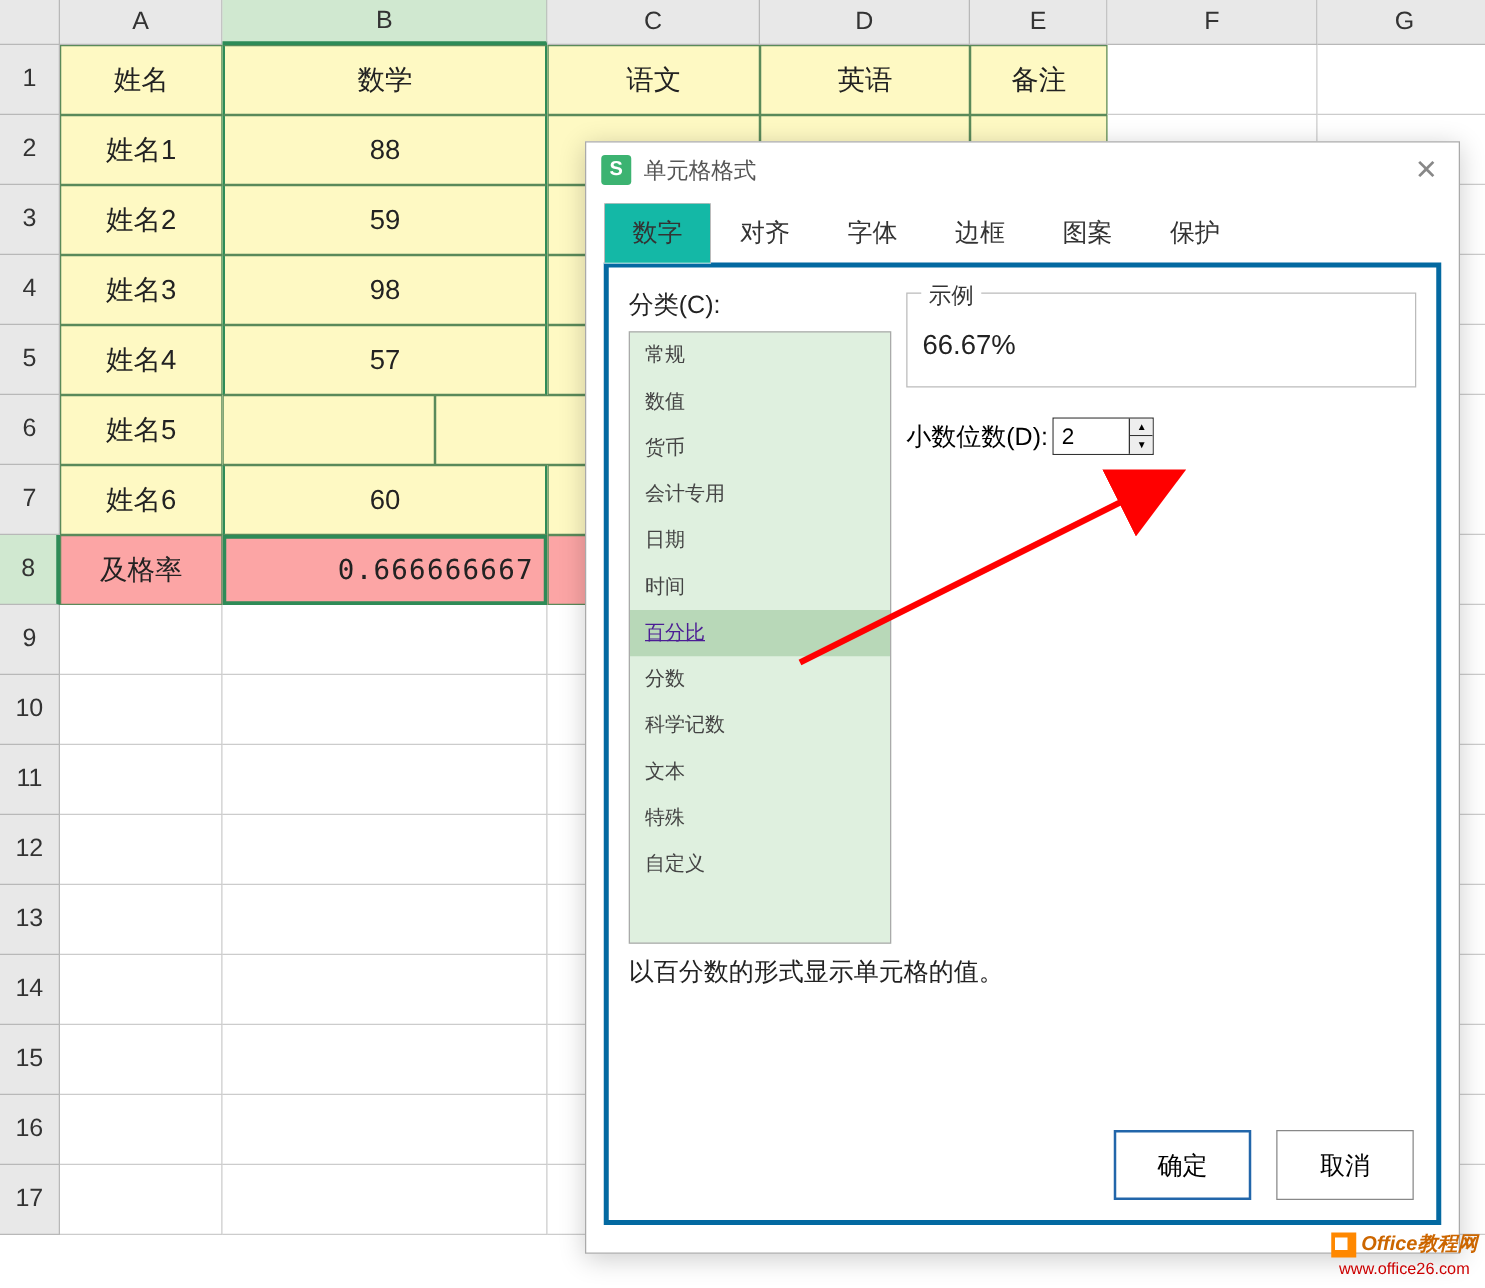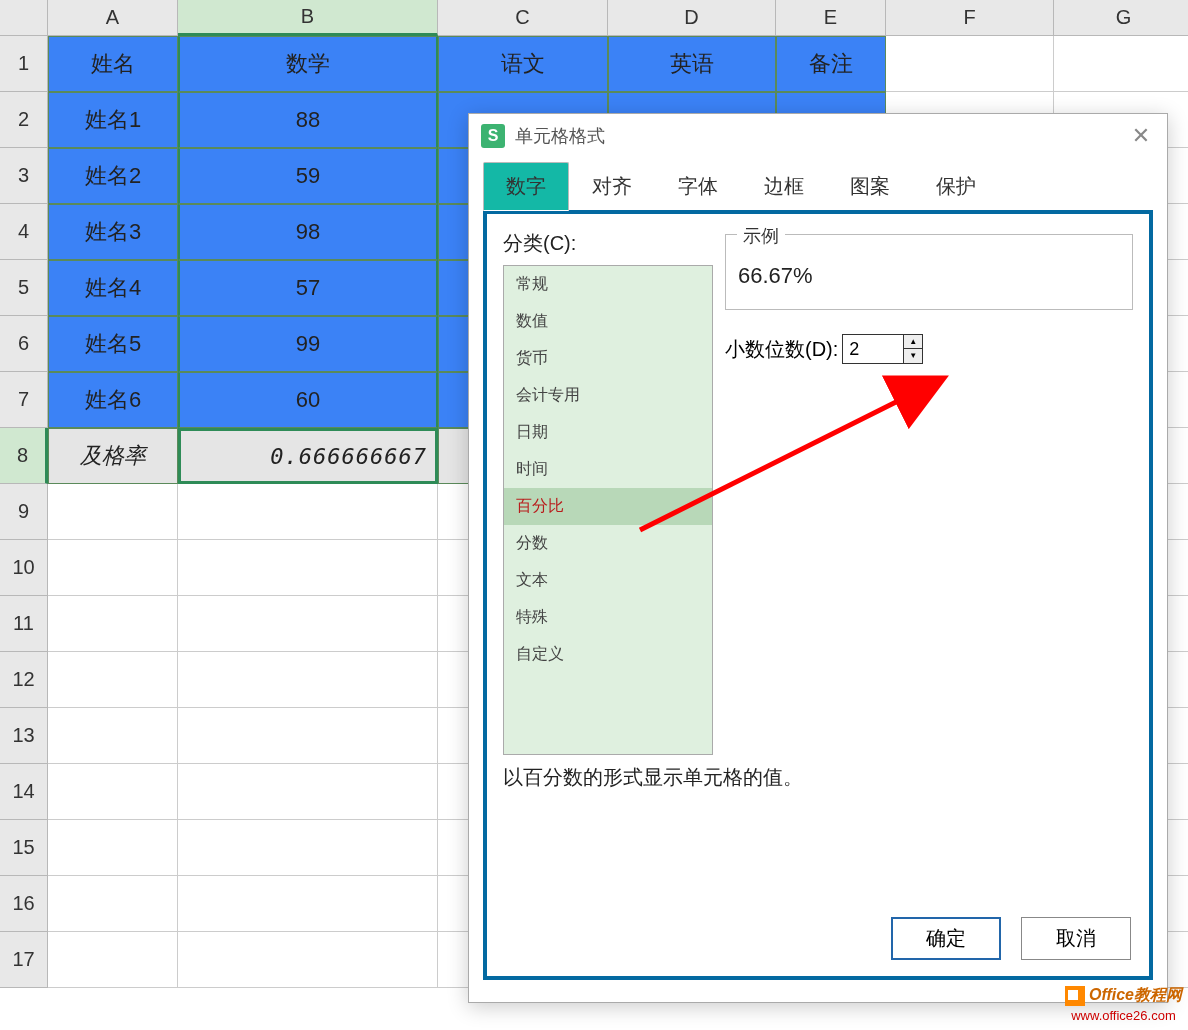--- a/index.html
+++ b/index.html
@@ -10,51 +10,51 @@
     .col-head { height:36px; border:1px solid #b8b8b8; border-left:none; border-top:none; background:#e8e8e8; font-size:20px; color:#333; display:flex; align-items:center; justify-content:center; }
     .col-head.sel { background:#d0e8d0; border-bottom:3px solid #2e8b57; }
     .col-A{width:130px}.col-B{width:260px}.col-C{width:170px}.col-D{width:168px}.col-E{width:110px}.col-F{width:168px}.col-G{width:140px}
     .rows { display:flex; flex-direction:column; }
     .row { display:flex; }
     .row-head { width:48px; border:1px solid #b8b8b8; border-top:none; border-left:none; background:#e8e8e8; font-size:20px; color:#333; display:flex; align-items:center; justify-content:center; }
     .row-head.sel { background:#d0e8d0; border-right:3px solid #2e8b57; }
     .row-1,.row-2,.row-3,.row-4,.row-5,.row-6,.row-7,.row-8{height:56px}
     .row-9,.row-10,.row-11,.row-12,.row-13,.row-14,.row-15,.row-16,.row-17{height:56px}
     .cell { border:1px solid #ccc; border-top:none; border-left:none; display:flex; align-items:center; justify-content:center; font-size:22px; color:#222; }
-    .cell.tbl { background:#3b82f6; border:1px solid #5a8a5a; }
+    .cell.tbl { background:#fef9c3; border:1px solid #5a8a5a; }
     .cell.sel-col { border-left:2px solid #2e8b57; border-right:2px solid #2e8b57; }
-    .cell.highlight { background:#e5e5e5;font-style:italic; }
+    .cell.highlight { background:#fca5a5; }
     .cell.active { border:3px solid #2e8b57 !important; }
     .cell.align-right { justify-content:flex-end; padding-right:8px; font-family:monospace,"SimSun"; letter-spacing:1px;}
     
     .dialog { position:absolute; left:468px; top:113px; width:700px; height:890px; background:#fff; border:1px solid #aaa; box-shadow:0 4px 20px rgba(0,0,0,0.2); }
     .dlg-title { height:44px; display:flex; align-items:center; padding:0 12px; font-size:18px; color:#555; }
     .dlg-icon { width:24px; height:24px; background:#3cb371; border-radius:3px; margin-right:10px; display:flex; align-items:center; justify-content:center; color:#fff; font-weight:bold; font-size:16px;}
     .dlg-close { margin-left:auto; width:28px; height:28px; display:flex; align-items:center; justify-content:center; cursor:pointer; font-size:22px; color:#888; }
     .tabs { display:flex; margin:4px 14px 0; border-bottom:none; }
     .tab { padding:10px 22px; font-size:20px; color:#333; cursor:pointer; border:1px solid transparent; }
     .tab.active { border:1px solid #bbb; border-bottom:1px solid #fff; background:#14b8a6; border-radius:2px 2px 0 0; position:relative; z-index:2;}
     .tab-body { margin:16px 14px; border:4px solid #0369a1; height:770px; padding:16px; position:relative; margin-top:-1px;}
     .lbl { font-size:20px; color:#222; }
     .cat-list { width:210px; height:490px; background:#dff0df; border:1px solid #aaa; margin-top:8px; padding:0; overflow:auto;}
     .cat-item { padding:8px 12px; font-size:16px; color:#444; cursor:pointer; }
-    .cat-item.sel { background:#b8d8b8; color:#b91c1c;}
+    .cat-item.sel { background:#b8d8b8; color:#4c1d95;text-decoration:underline;}
     .sample-box { position:absolute; left:238px; top:20px; right:16px; height:76px; border:1px solid #bbb; padding:8px 12px;}
     .sample-title { position:absolute; left:250px; top:10px; background:#fff; padding:0 6px; font-size:18px; color:#333; z-index:3;}
     .sample-val { font-size:22px; color:#222; margin-top:20px;}
     .decimal-row { position:absolute; left:238px; top:120px; display:flex; align-items:center; }
     .decimal-lbl { font-size:20px; }
     .spinner { display:flex; align-items:stretch; border:1px solid #333; height:30px; margin-left:4px;}
     .spinner input { width:60px; border:none; font-size:18px; padding:0 6px; outline:none;}
     .spin-btns { display:flex; flex-direction:column; border-left:1px solid #333;}
     .spin-btn { width:18px; height:15px; font-size:8px; display:flex; align-items:center; justify-content:center; background:#eee; cursor:pointer; line-height:1;}
     .spin-btn:first-child{border-bottom:1px solid #333;}
     .desc { position:absolute; left:16px; top:550px; font-size:20px; color:#222; }
     .dlg-btns { position:absolute; right:18px; bottom:16px; display:flex; gap:20px;}
-    .dlg-btn { width:110px; height:43px; font-size:20px; border:1px solid #888; background:#fff; cursor:pointer;}
+    .dlg-btn { width:110px; height:56px; font-size:20px; border:1px solid #888; background:#fff; cursor:pointer;}
     .dlg-btn.primary { border:2px solid #2266aa;}
     .arrow { position:absolute; left:590px; top:350px; pointer-events:none; z-index:50;}
     .watermark { position:absolute; right:6px; bottom:6px; font-size:16px; text-align:center; line-height:1.1;}
     .wm1{color:#cc6600;font-weight:bold;font-style:italic;}
     .wm2{color:#c00;font-size:13px;}
     .wm-icon{display:inline-block;width:20px;height:20px;background:#ff8800;vertical-align:middle;margin-right:4px;position:relative;}
     .wm-icon::after{content:"";position:absolute;left:3px;top:4px;width:10px;height:10px;background:#fff;}
   </style>
 </head>
 <body>
@@ -117,21 +117,20 @@
       <div class="cell col-B tbl sel-col">57</div>
       <div class="cell col-C tbl"></div>
         <div class="cell col-D tbl"></div>
         <div class="cell col-E tbl"></div>
         <div class="cell col-F"></div>
         <div class="cell col-G"></div>
     </div>
     <div class="row row-6">
       <div class="row-head">6</div>
       <div class="cell col-A tbl">姓名5</div>
-      <div class="cell col-B tbl sel-col">99</div>
       <div class="cell col-C tbl"></div>
         <div class="cell col-D tbl"></div>
         <div class="cell col-E tbl"></div>
         <div class="cell col-F"></div>
         <div class="cell col-G"></div>
     </div>
     <div class="row row-7">
       <div class="row-head">7</div>
       <div class="cell col-A tbl">姓名6</div>
       <div class="cell col-B tbl sel-col">60</div>
@@ -262,20 +261,21 @@
     <div class="lbl">分类(C):</div>
     <div class="cat-list">
       <div class="cat-item">常规</div>
       <div class="cat-item">数值</div>
       <div class="cat-item">货币</div>
       <div class="cat-item">会计专用</div>
       <div class="cat-item">日期</div>
       <div class="cat-item">时间</div>
       <div class="cat-item sel">百分比</div>
       <div class="cat-item">分数</div>
+      <div class="cat-item">科学记数</div>
       <div class="cat-item">文本</div>
       <div class="cat-item">特殊</div>
       <div class="cat-item">自定义</div>
     </div>
     <div class="sample-title">示例</div>
     <div class="sample-box">
       <div class="sample-val">66.67%</div>
     </div>
     <div class="decimal-row">
       <span class="decimal-lbl">小数位数(D):</span>

